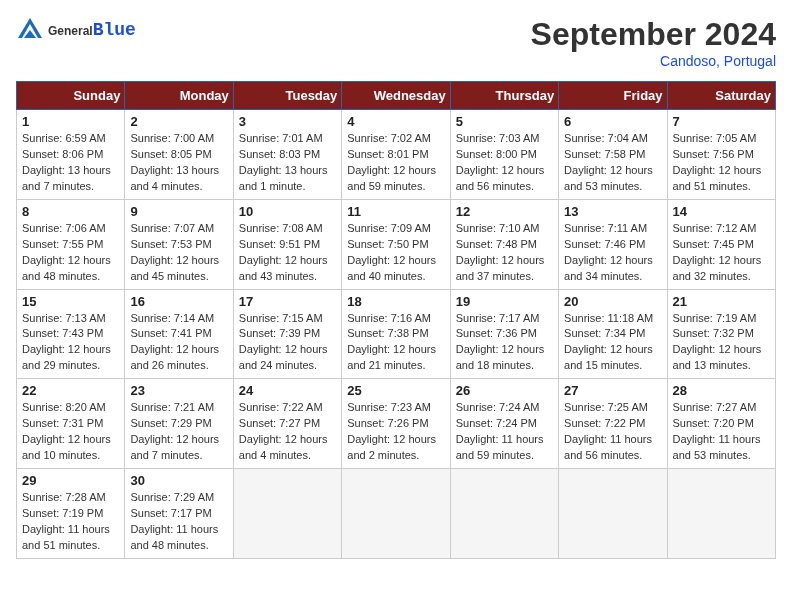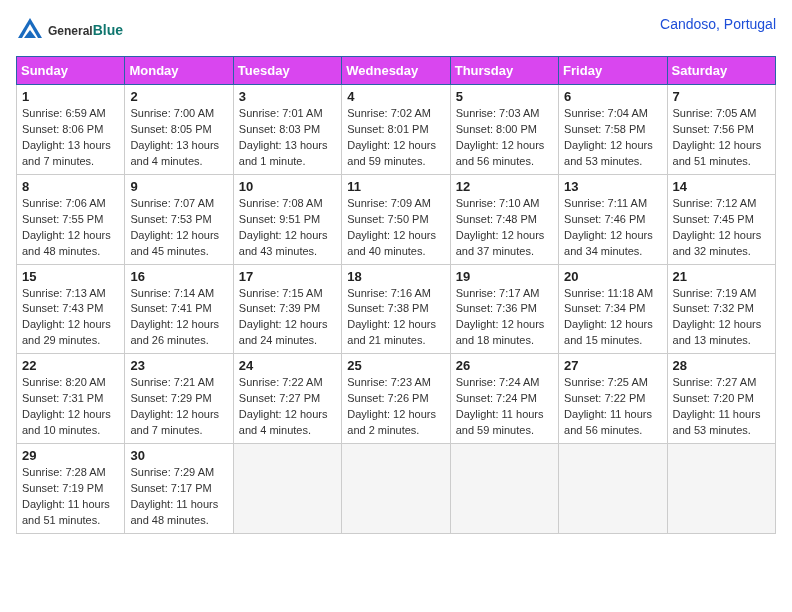--- a/index.html
+++ b/index.html
@@ -20,23 +20,24 @@
       display: flex;
       align-items: center;
       gap: 4px;
     }
     .logo-text-general {
       font-size: 12px;
       font-weight: bold;
       color: #333;
     }
     .logo-text-blue {
-      font-size: 14px;
-      font-weight: bold;
-      color: #0f766e;
+      font-size: 18px;
+      font-weight: bold;
+      color: #1d4ed8;
+      font-family: Liberation Mono, monospace;
     }
     .logo-icon {
       width: 28px;
       height: 28px;
     }
     .title-block {
       text-align: right;
     }
     .month-title {
       font-size: 32px;
@@ -46,24 +47,24 @@
     .location {
       font-size: 14px;
       color: #1d4ed8;
     }
     table {
       width: 100%;
       border-collapse: collapse;
       font-size: 10.5px;
     }
     th {
-      background-color: #d946ef;
+      background-color: #7f1d1d;
       color: #fff;
       padding: 6px 4px;
-      text-align: left;
+      text-align: right;
       font-size: 13px;
       font-weight: bold;
       border: 1px solid #2962a8;
     }
     td {
       border: 1px solid #ccc;
       vertical-align: top;
       padding: 4px 5px;
       width: calc(100% / 7);
       min-height: 80px;
@@ -96,20 +97,21 @@
     <svg class="logo-icon" viewBox="0 0 28 28">
       <polygon points="14,2 26,22 2,22" fill="#1a6bbf"></polygon>
       <polygon points="14,8 22,22 6,22" fill="#fff"></polygon>
       <polygon points="14,14 20,22 8,22" fill="#1a6bbf"></polygon>
     </svg>
     <div>
       <span class="logo-text-general">General</span><span class="logo-text-blue">Blue</span>
     </div>
   </div>
   <div class="title-block">
+    <div class="month-title">September 2024</div>
     <div class="location">Candoso, Portugal</div>
   </div>
 </div>
 
 <table>
   <thead>
     <tr>
     <th>Sunday</th>
         <th>Monday</th>
         <th>Tuesday</th>

